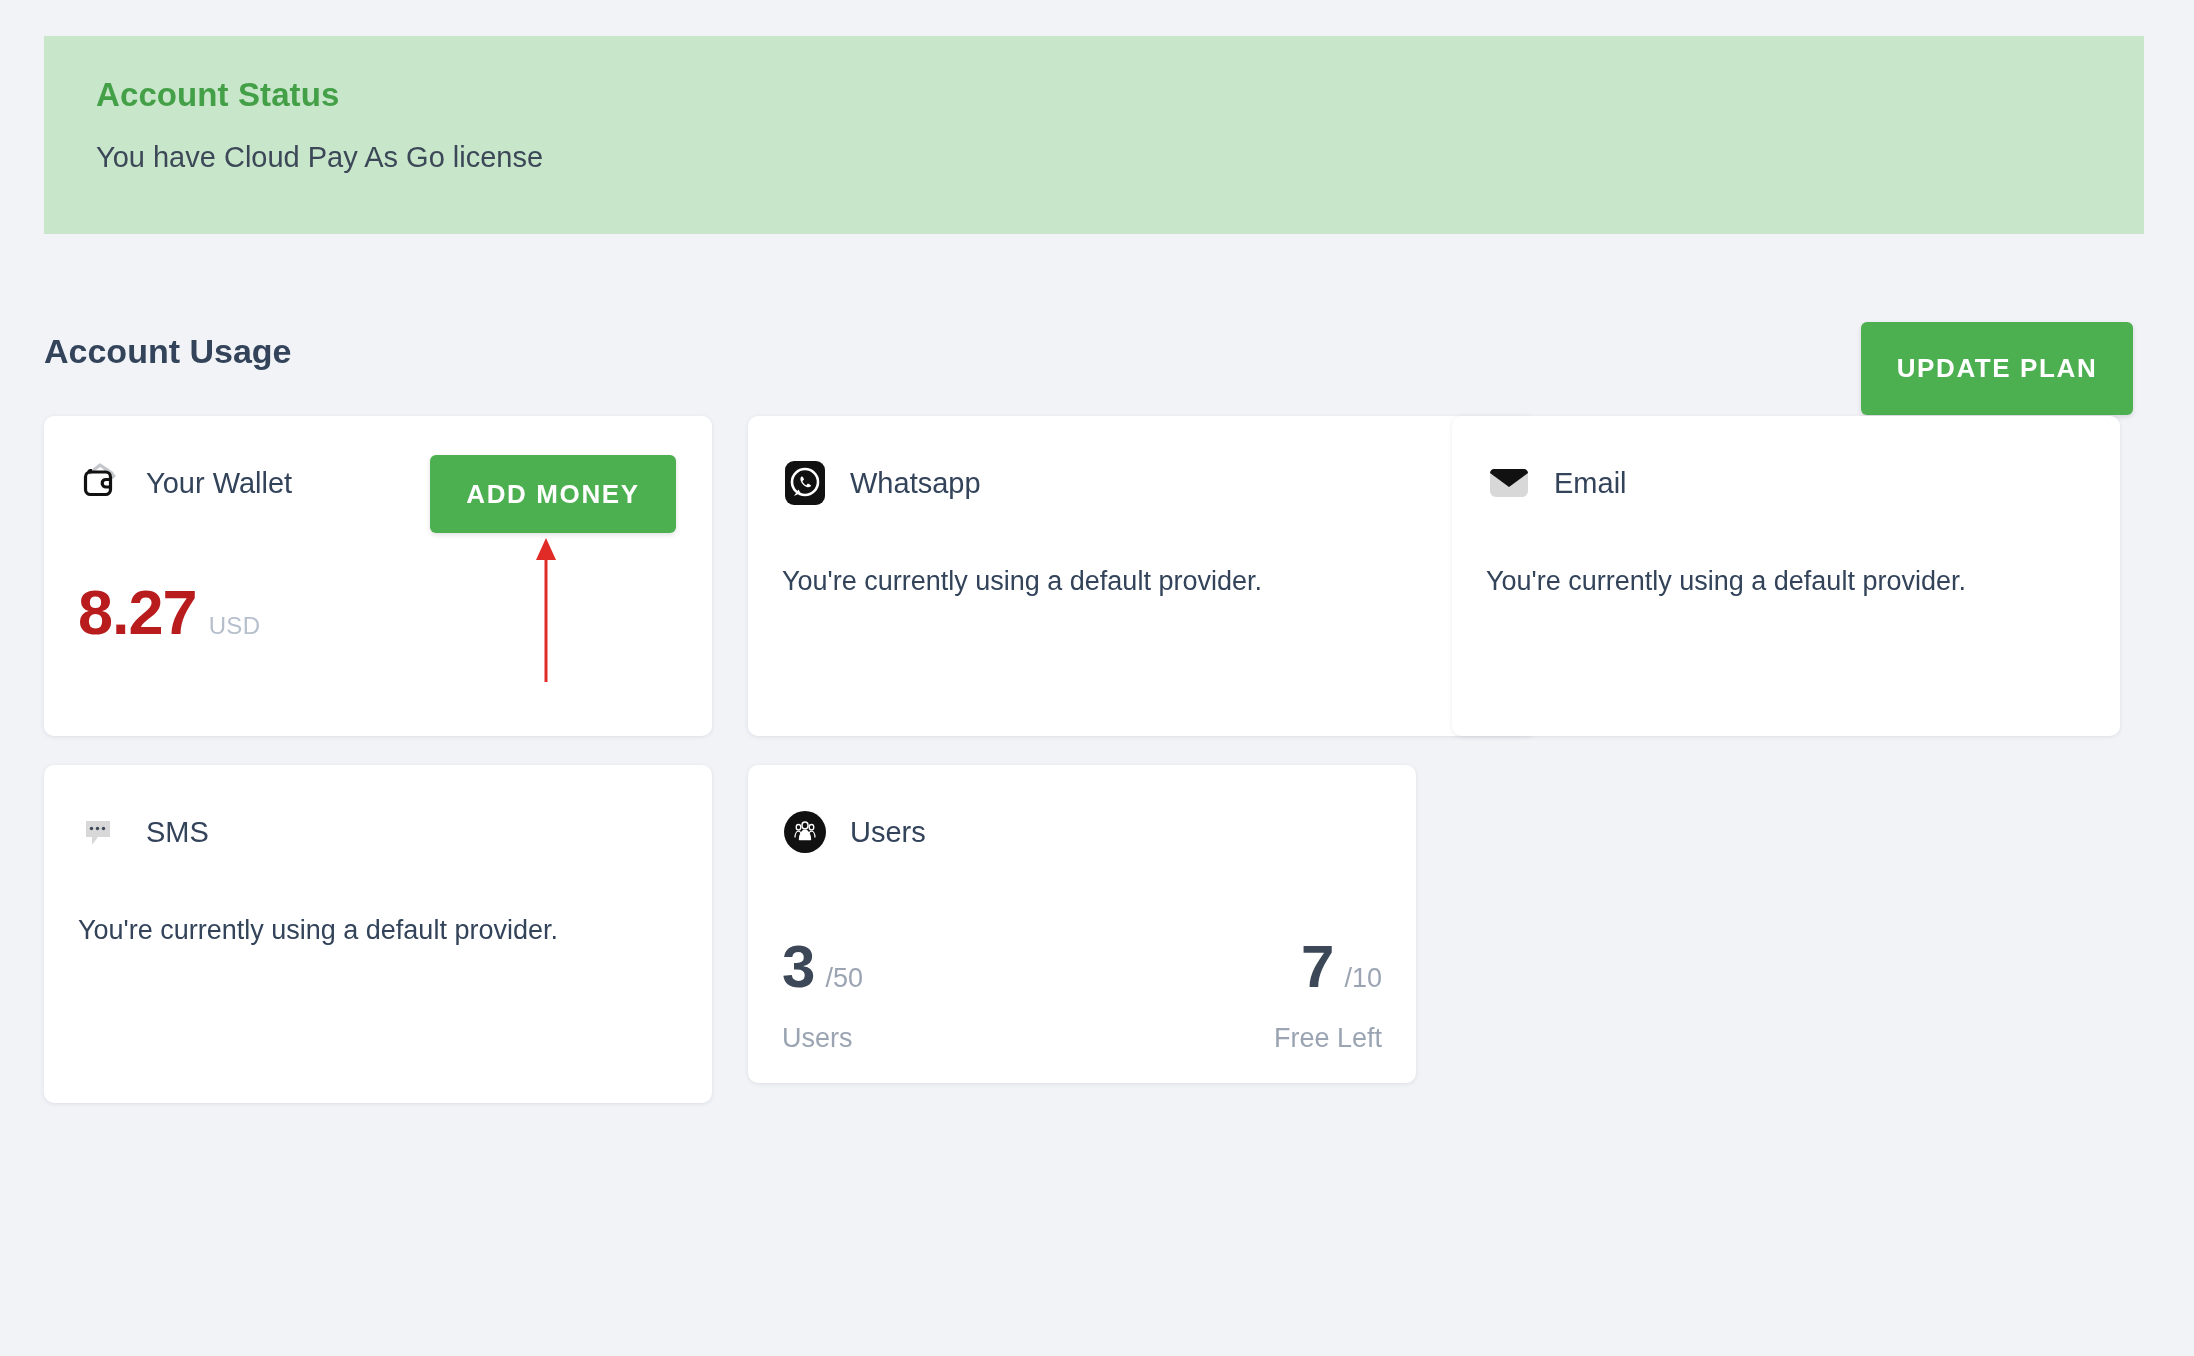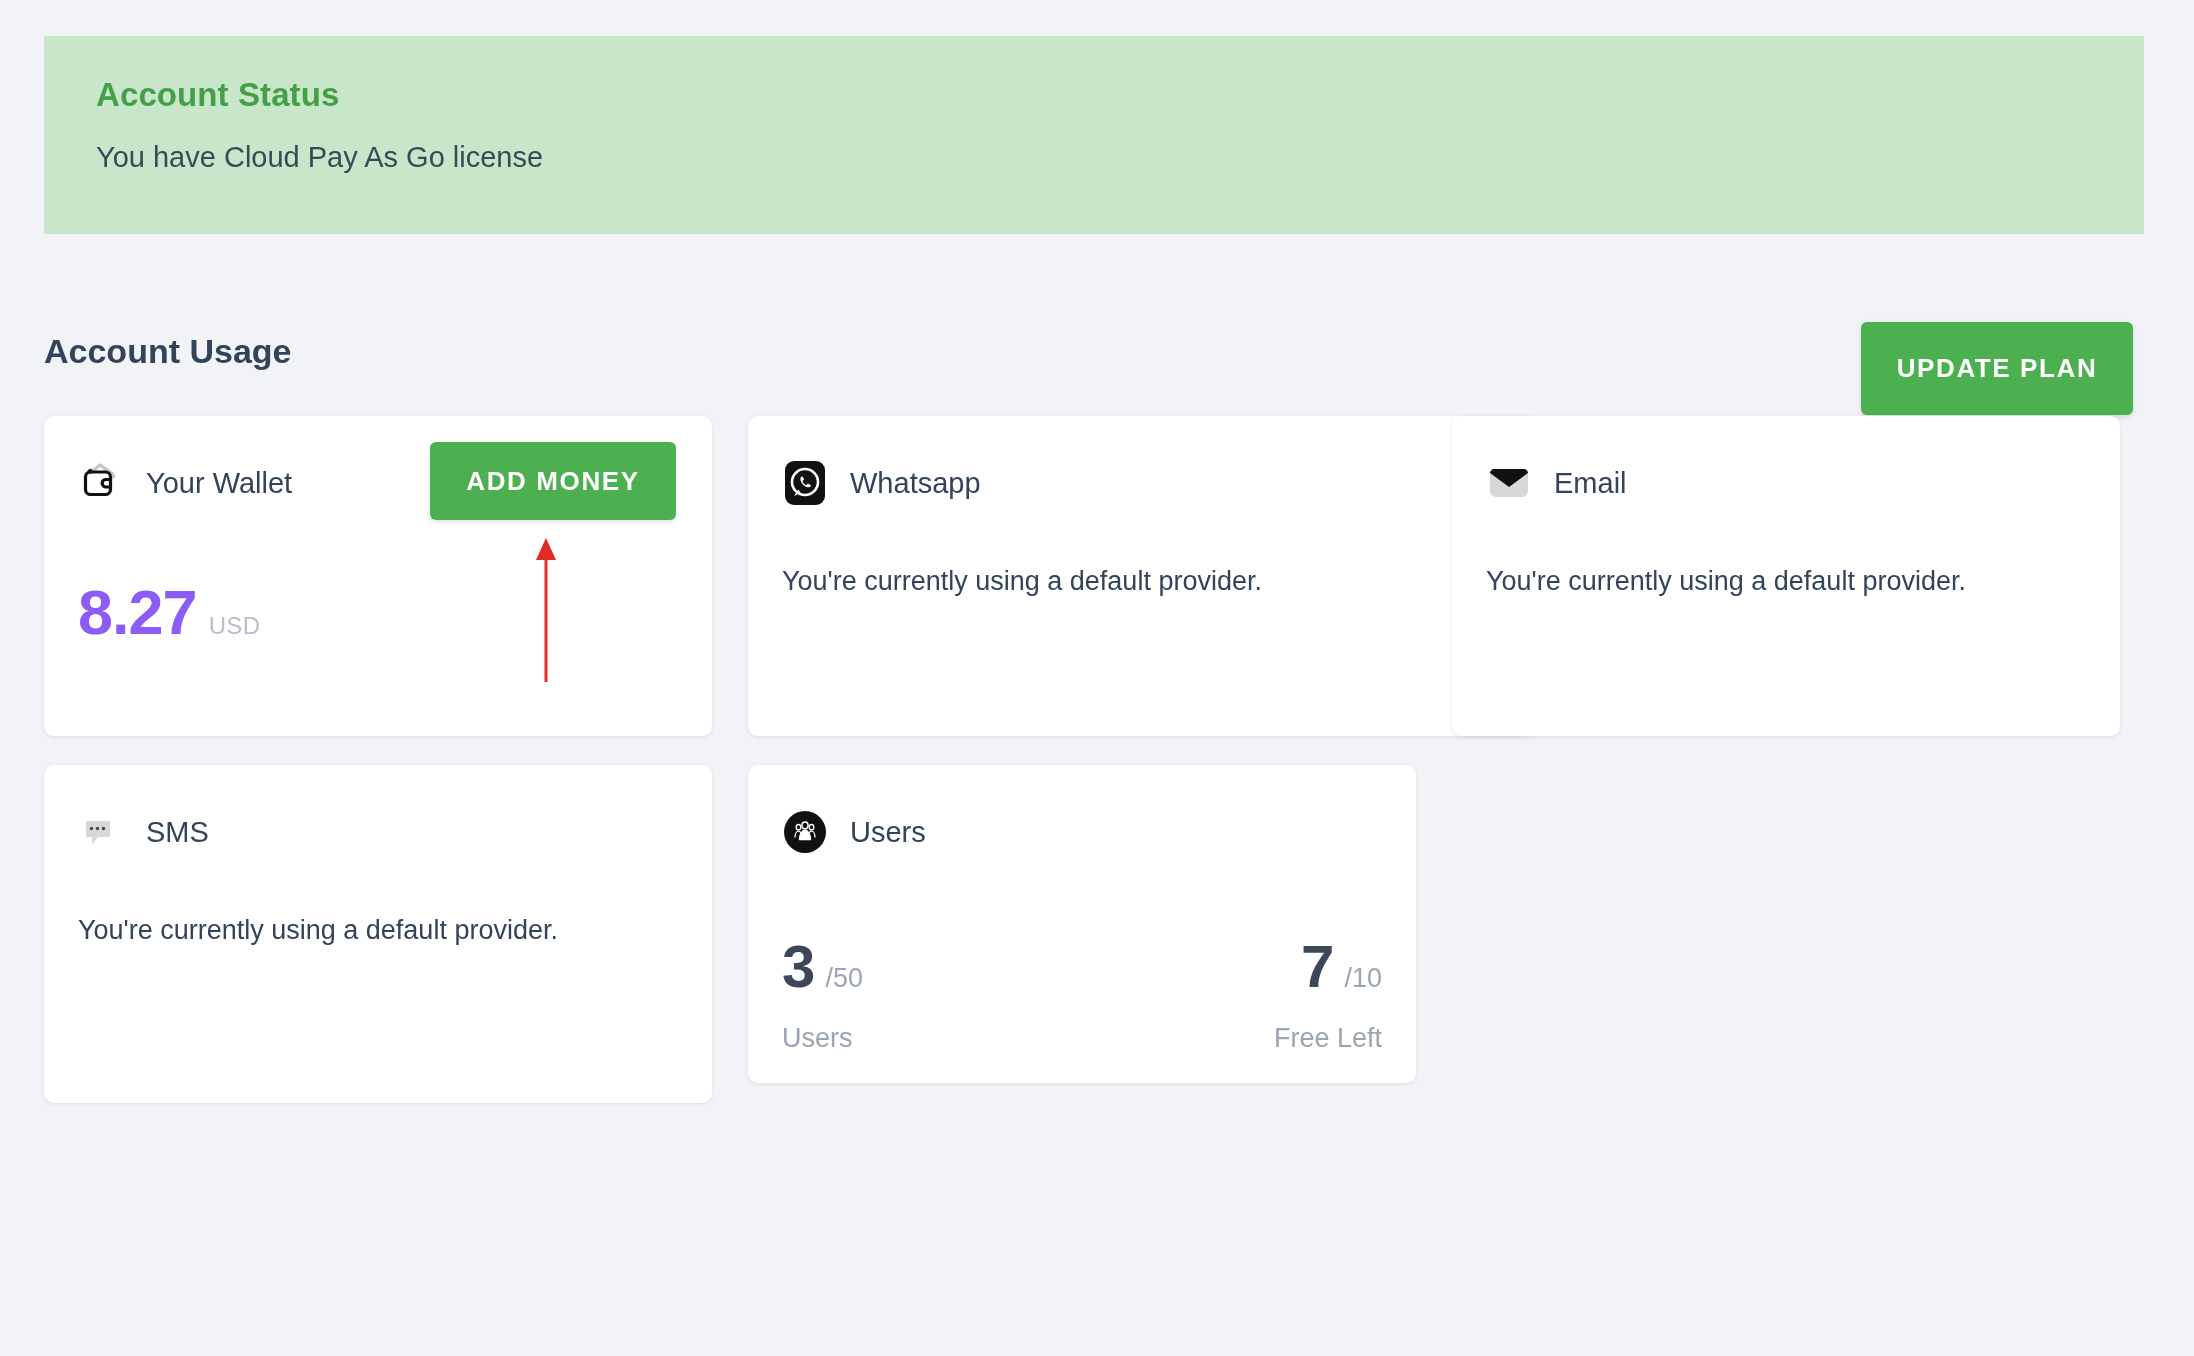--- a/index.html
+++ b/index.html
@@ -139,38 +139,38 @@
     height: 46px;
     display: block;
     flex: 0 0 auto;
   }
   .icon-box svg { display: block; }
 
   
   .btn-add-money {
     position: absolute;
     left: 386px;
-    top: 26px;
+    top: 39px;
     width: 246px;
     height: 78px;
     font-size: 26px;
     letter-spacing: 1.6px;
   }
   .wallet-amount {
     position: absolute;
     left: 34px;
     top: 620px;
   }
   .wallet-amount-row {
     display: flex;
     align-items: baseline;
     gap: 12px;
   }
   .wallet-value {
-    color: #8b5cf6;
+    color: #b91c1c;
     font-size: 63px;
     font-weight: 700;
     line-height: 1;
     letter-spacing: -1px;
   }
   .wallet-currency {
     color: #b6bfcc;
     font-size: 24px;
     font-weight: 500;
     line-height: 1;

